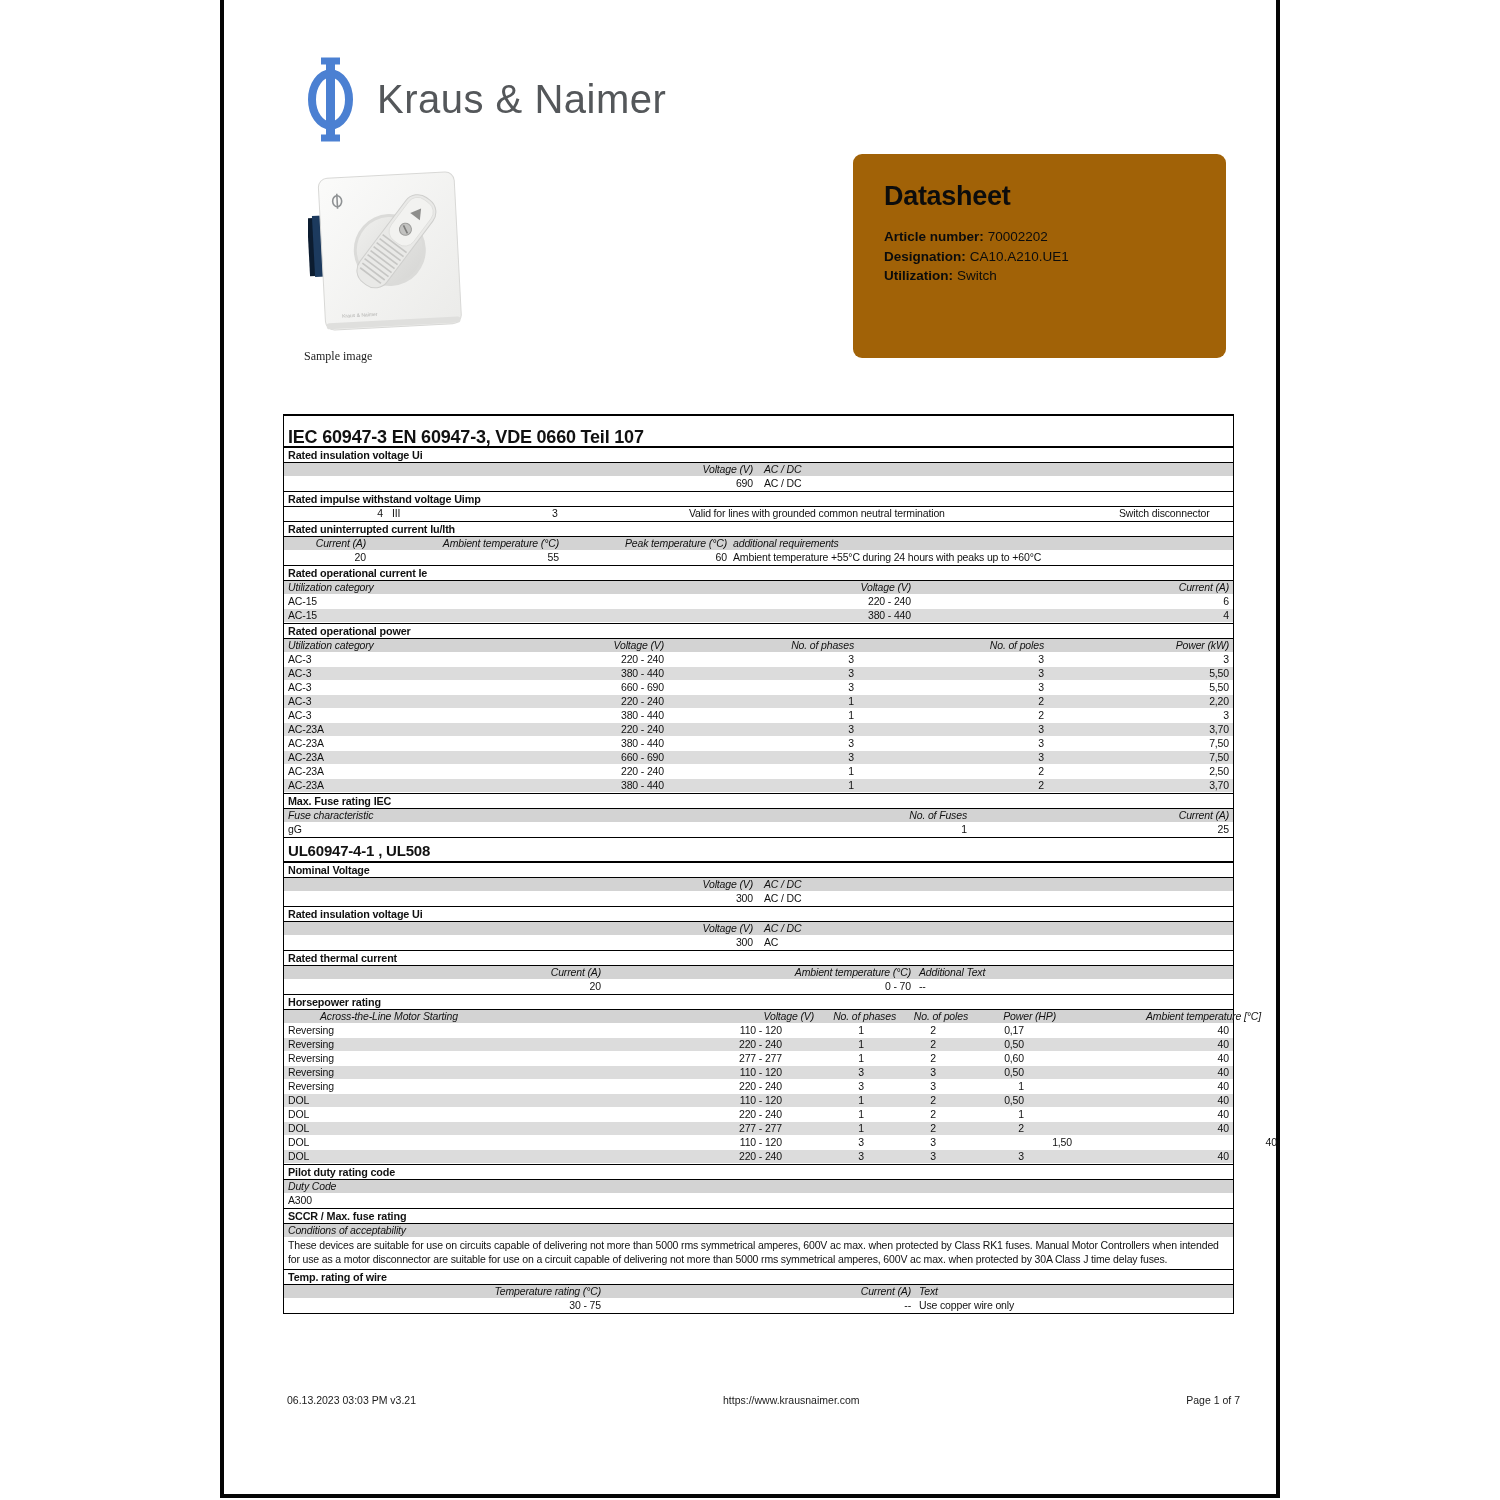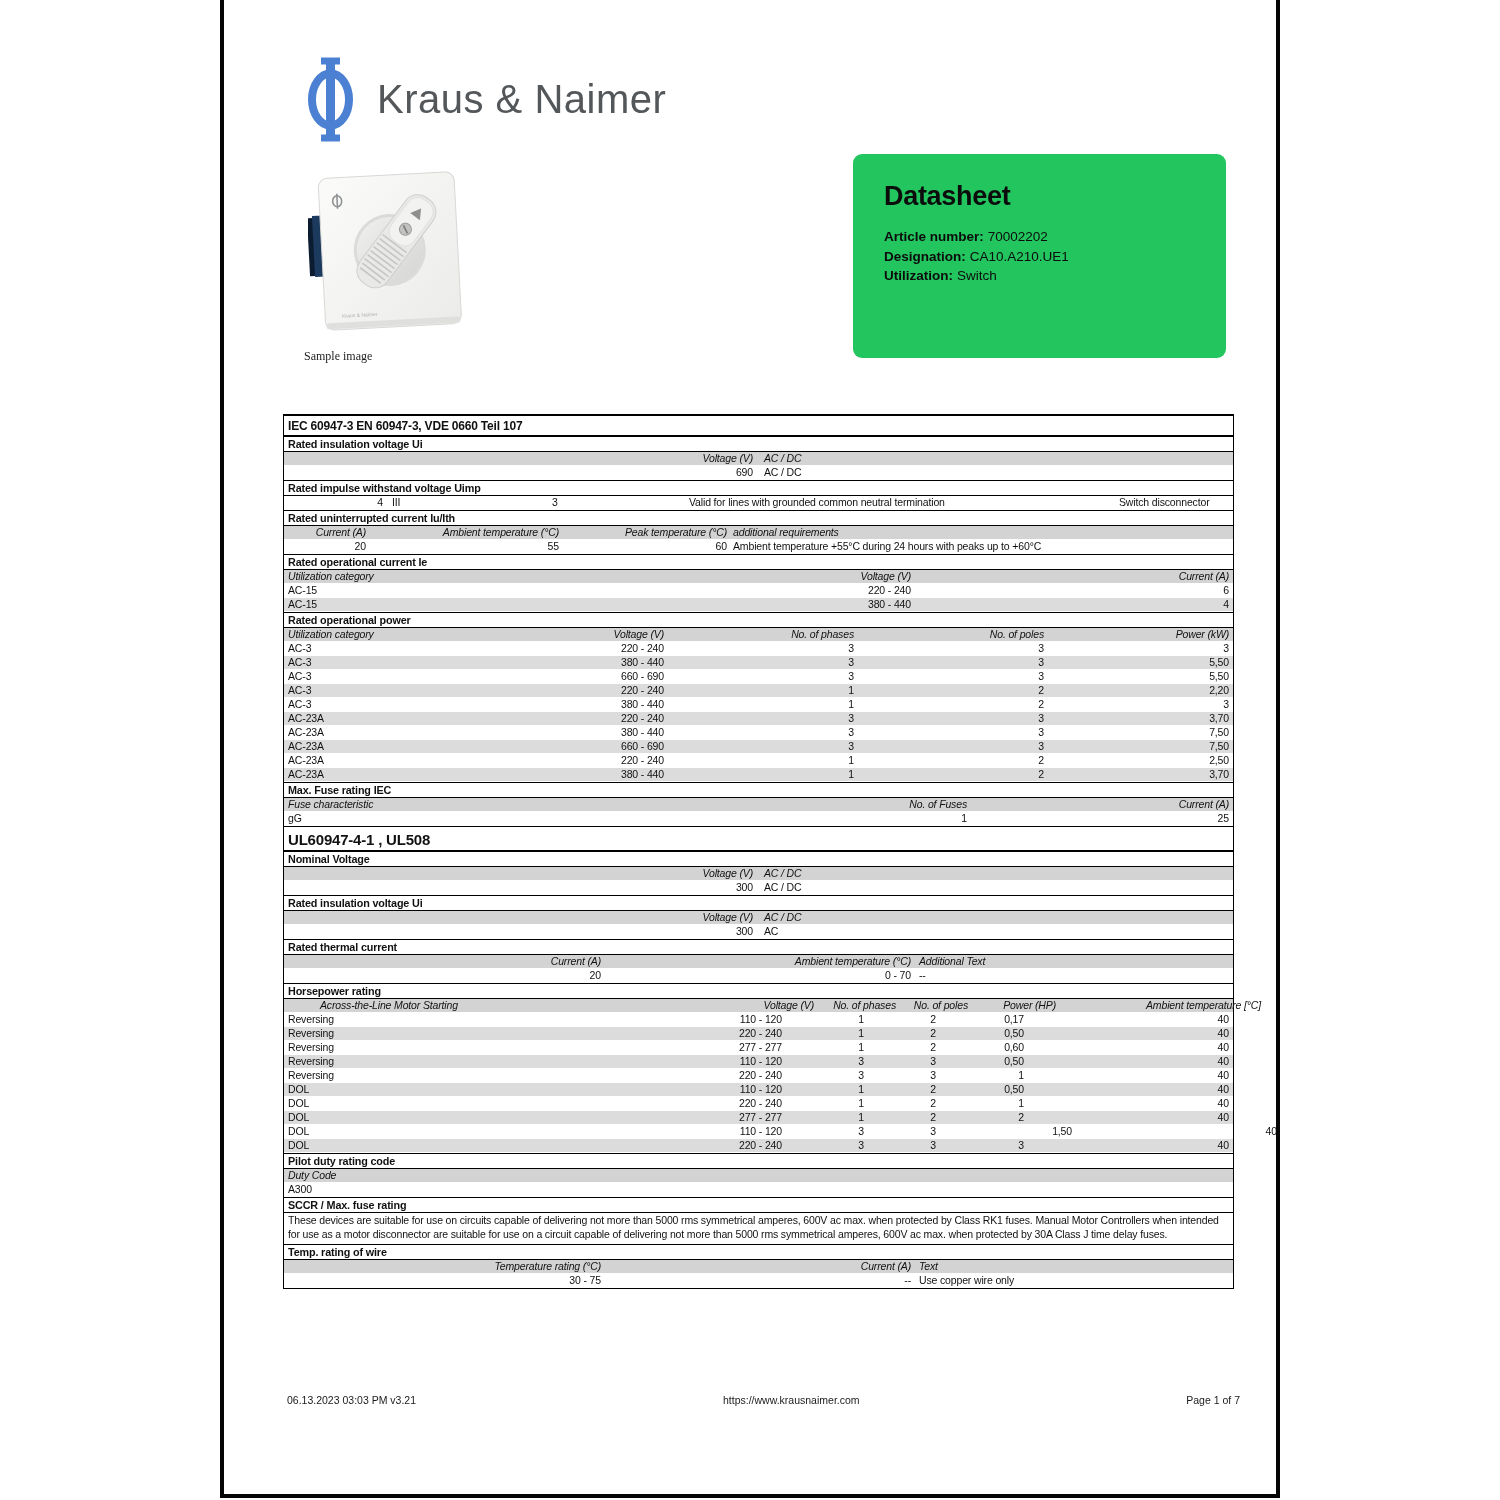--- a/index.html
+++ b/index.html
@@ -8,28 +8,28 @@
 
   
   .brand{position:absolute;left:82px;top:56px;display:flex;align-items:center;}
   .brand-text{margin-left:22px;font-size:40px;color:#54575a;letter-spacing:0.5px;font-weight:400;}
 
   
   .product{position:absolute;left:84px;top:162px;width:166px;height:184px;}
   .sample-caption{position:absolute;left:80px;top:349px;font-size:12px;color:#1c1c1c;font-family:Liberation Serif, serif;}
 
   
-  .infobox{position:absolute;left:629px;top:154px;width:373px;height:204px;background:#22c55e;border-radius:9px;}
+  .infobox{position:absolute;left:629px;top:154px;width:373px;height:204px;background:#a16207;border-radius:9px;}
   .infobox-title{margin:27px 0 0 31px;font-size:27px;font-weight:bold;color:#0c0c0c;letter-spacing:-0.3px;}
   .infobox-fields{margin:15px 0 0 31px;font-size:13.5px;line-height:19.5px;color:#0c0c0c;}
   .infobox-fields b{margin-right:4px;}
 
   
   .spec-table{position:absolute;left:59px;top:414px;width:949px;border:1px solid #000;border-top:2px solid #000;background:#fff;}
-  .t1{font-weight:bold;font-size:12px;line-height:16px;padding:2px 4px 1px;border-bottom:1px solid #000;letter-spacing:-0.2px;}
+  .t1{font-weight:bold;font-size:18px;line-height:16px;padding:13px 4px 1px;border-bottom:1px solid #000;letter-spacing:-0.2px;}
   .t1.big{font-size:15px;line-height:17px;padding:4px 4px 2px;border-top:1px solid #000;}
   .t2{font-weight:bold;font-size:10.8px;line-height:12px;padding:1px 4px;border-top:1px solid #000;border-bottom:1px solid #000;letter-spacing:-0.15px;}
   .t2:first-child,.t1:first-child{border-top:none;}
   .row{display:flex;height:13px;line-height:13px;font-size:10.5px;border-bottom:1px solid #fff;letter-spacing:-0.15px;}
   .row.hdr{background:#d3d3d3;font-style:italic;}
   .row.alt{background:#dcdcdc;}
   .row.wrap{height:auto;line-height:13.5px;padding:1px 0 2px;}
   .cell{display:block;flex:0 0 auto;box-sizing:border-box;white-space:nowrap;overflow:visible;}
   .row.wrap .cell{white-space:normal;}
 
@@ -369,20 +369,23 @@
         <span class="cell" style="width: 209px; text-align: right; padding-right: 4px;">40</span>
       </div>
       <div class="t2">Pilot duty rating code</div>
       <div class="row hdr">
         <span class="cell" style="width: 949px; text-align: left; padding-left: 4px;">Duty Code</span>
       </div>
       <div class="row">
         <span class="cell" style="width: 949px; text-align: left; padding-left: 4px;">A300</span>
       </div>
       <div class="t2">SCCR / Max. fuse rating</div>
+      <div class="row hdr">
+        <span class="cell" style="width: 949px; text-align: left; padding-left: 4px; padding-right: 6px;">Conditions of acceptability</span>
+      </div>
       <div class="row wrap">
         <span class="cell" style="width: 949px; text-align: left; padding-left: 4px; padding-right: 6px;">These devices are suitable for use on circuits capable of delivering not more than 5000 rms symmetrical amperes, 600V ac max. when protected by Class RK1 fuses. Manual Motor Controllers when intended for use as a motor disconnector are suitable for use on a circuit capable of delivering not more than 5000 rms symmetrical amperes, 600V ac max. when protected by 30A Class J time delay fuses.</span>
       </div>
       <div class="t2">Temp. rating of wire</div>
       <div class="row hdr">
         <span class="cell" style="width: 317px; text-align: right;">Temperature rating (°C)</span>
         <span class="cell" style="width: 310px; text-align: right;">Current (A)</span>
         <span class="cell" style="width: 322px; text-align: left; padding-left: 8px; border-radius: 6px;">Text</span>
       </div>
       <div class="row">

